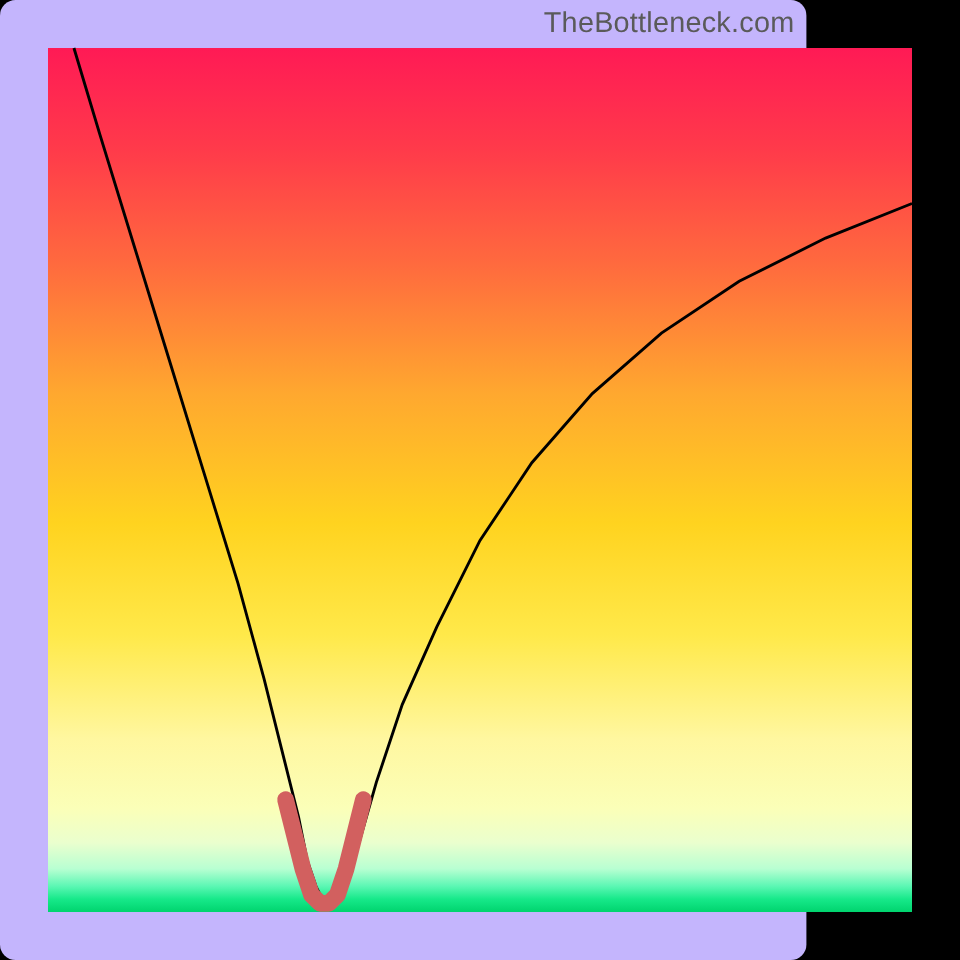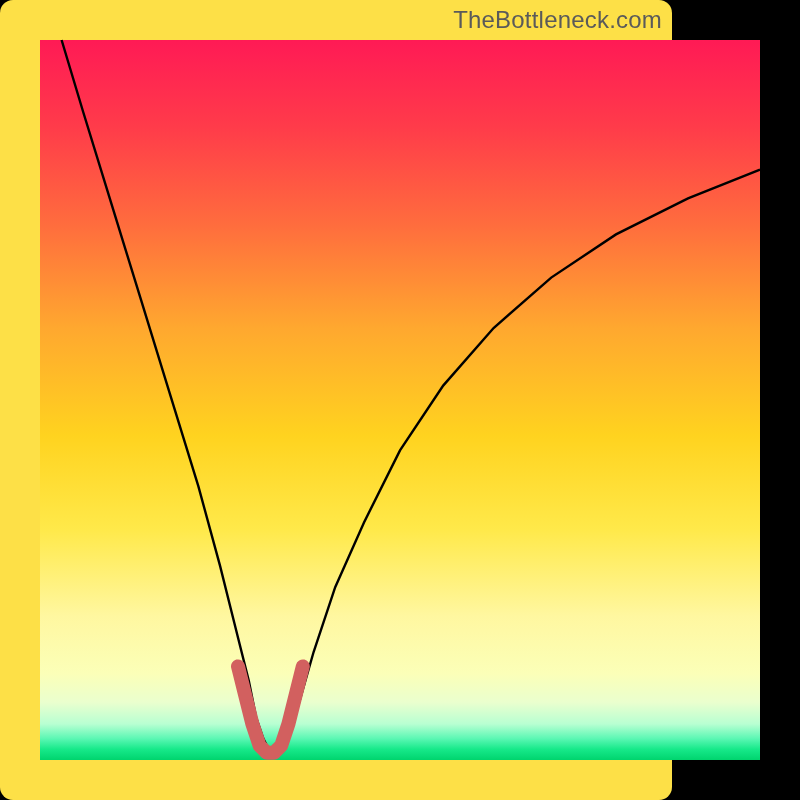--- a/index.html
+++ b/index.html
@@ -9,21 +9,21 @@
     height: 800px;
     background: #000;
     overflow: hidden;
   }
   .frame {
     position: absolute;
     left: 0;
     top: 0;
     width: 672px;
     height: 800px;
-    background: #fde047;
+    background: #c4b5fd;
     border-radius: 13px;
   }
   .plot {
     position: absolute;
     left: 40px;
     top: 40px;
     width: 720px;
     height: 720px;
     
     background: linear-gradient(to bottom,

